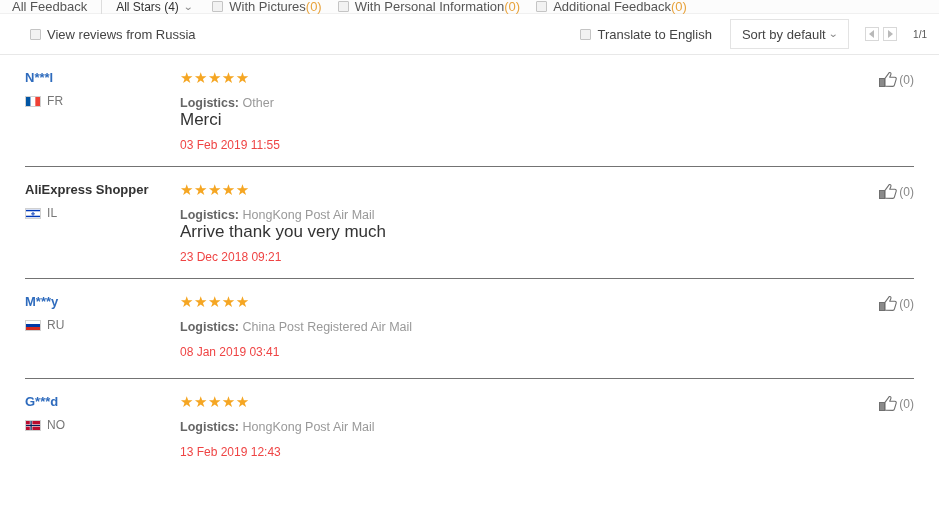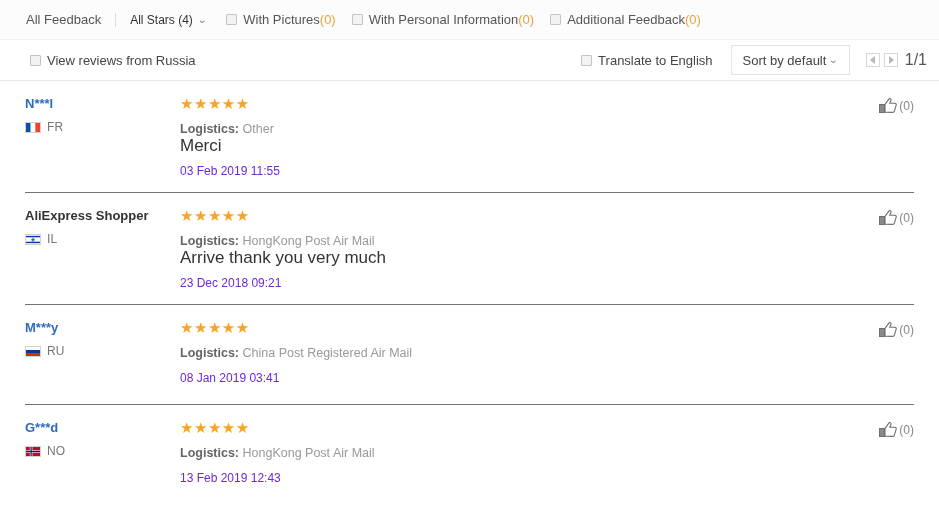--- a/index.html
+++ b/index.html
@@ -11,24 +11,24 @@
   }
   body {
     font-family: "Liberation Sans", "DejaVu Sans", sans-serif;
     font-size: 12px;
     color: #333333;
     -webkit-font-smoothing: antialiased;
   }
 
   
   .filter-bar {
-    height: 40px;
-    display: flex;
-    align-items: center;
-    padding-left: 26px;
+    height: 14px;
+    display: flex;
+    align-items: center;
+    padding-left: 12px;
     background: #fcfcfc;
     border-bottom: 1px solid #f0f0f0;
   }
   .filter-item {
     display: flex;
     align-items: center;
     font-size: 13px;
     color: #555555;
     white-space: nowrap;
     cursor: pointer;
@@ -114,23 +114,23 @@
     width: 14px; height: 14px;
     border: 1px solid #d8d8d8;
     background: #fff;
     display: flex;
     align-items: center;
     justify-content: center;
     cursor: pointer;
   }
   .pg-btn svg { display: block; }
   .pg-label {
-    font-size: 16px;
+    font-size: 10px;
     color: #555;
-    margin-left: 3px;
+    margin-left: 12px;
   }
 
   
   .review-list { padding: 0 25px; }
   .review {
     display: flex;
     position: relative;
     border-bottom: 1px solid #737373;
     padding: 14px 0 13px 0;
     min-height: 100px;
@@ -199,21 +199,21 @@
     font-weight: bold;
   }
   .comment {
     font-size: 17px;
     color: #333333;
     line-height: 17px;
   }
   .rdate {
     margin-top: 10px;
     font-size: 12px;
-    color: #6d28d9;
+    color: #ef4444;
     line-height: 15px;
   }
 
   .col-helpful {
     position: absolute;
     right: 0;
     top: 16px;
     display: flex;
     align-items: center;
     gap: 1px;

